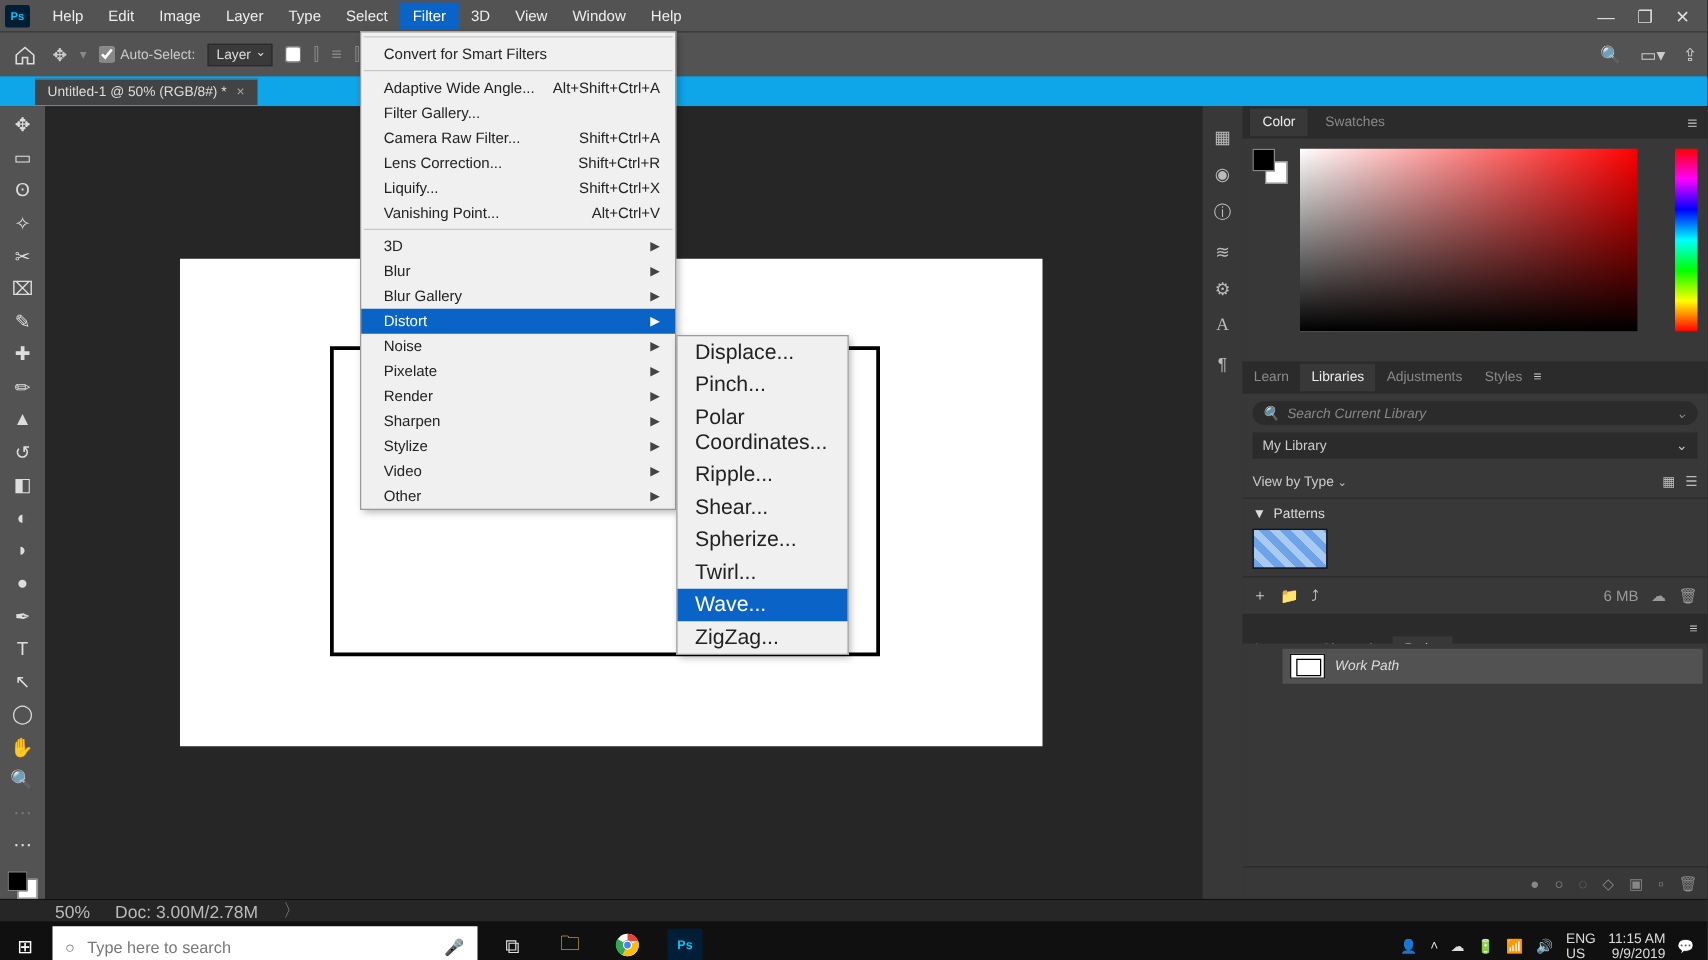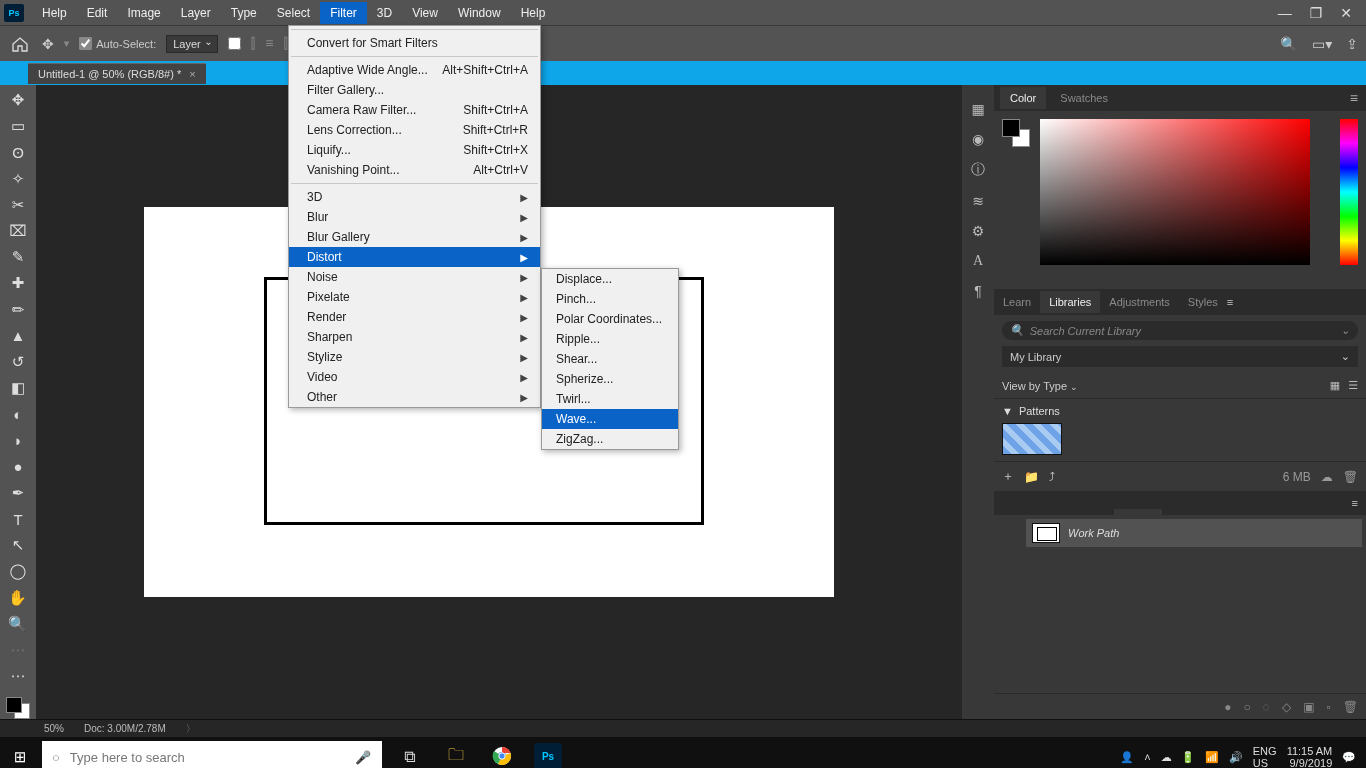--- a/index.html
+++ b/index.html
@@ -33,21 +33,21 @@
 .artboard { position: absolute; top: 122px; left: 108px; width: 690px; height: 390px; background: #fff; }
 .rect-path { position: absolute; top: 70px; left: 120px; width: 440px; height: 248px; border: 3px solid #000; }
 
 
 .filter-menu { position: absolute; top: 25px; left: 288px; width: 253px; background: #f0f0f0; border: 1px solid #9a9a9a; font-size: 12px; color: #222; z-index: 100; box-shadow: 2px 2px 6px rgba(0,0,0,.3);}
 .filter-menu .row { display: flex; justify-content: space-between; align-items: center; padding: 3px 12px 3px 18px; position: relative;}
 .filter-menu .row .arrow { font-size: 10px; color: #444; }
 .filter-menu .sep { height: 1px; background: #c8c8c8; margin: 3px 2px; }
 .filter-menu .row.highlight { background: #0a64c8; color: #fff; }
 .filter-menu .row.highlight .arrow { color: #fff; }
-.sub-menu { position: absolute; top: 268px; left: 541px; width: 138px; background: #f0f0f0; border: 1px solid #9a9a9a; font-size: 12px; color: #222; z-index: 101; box-shadow: 2px 2px 6px rgba(0,0,0,.3);}
+.sub-menu { position: absolute; top: 268px; left: 541px; width: 138px; background: #f0f0f0; border: 1px solid #9a9a9a; font-size: 17px; color: #222; z-index: 101; box-shadow: 2px 2px 6px rgba(0,0,0,.3);}
 .sub-menu .srow { padding: 3px 14px; }
 .sub-menu .srow.highlight { background: #0a64c8; color: #fff; }
 
 
 .mid-icons { width: 32px; background: #383838; display: flex; flex-direction: column; align-items: center; padding-top: 16px; gap: 14px; color: #bbb; font-size: 14px; }
 .right-panels { width: 372px; background: #383838; display: flex; flex-direction: column; }
 .panel-tabs { height: 26px; background: #2b2b2b; display: flex; align-items: center; padding-left: 6px; gap: 4px; font-size: 11px;}
 .panel-tabs .ptab { padding: 5px 10px; color: #8a8a8a; }
 .panel-tabs .ptab.active { background: #383838; color: #eee; }
 .panel-tabs .pmenu { margin-left: auto; padding: 0 8px; color: #aaa; font-size: 14px;}
@@ -73,21 +73,21 @@
 
 .layers-tabs { height: 24px; background: #2b2b2b; display: flex; align-items: center; font-size: 11px;}
 .layers-tabs .ptab { padding: 4px 10px; color: #8a8a8a; margin-top: 32px; }
 .layers-tabs .ptab.active { background: #383838; color: #eee; }
 .paths-body { flex: 1; background: #383838; padding: 4px; }
 .path-row { background: #525252; padding: 4px 6px; display: flex; align-items: center; gap: 8px; font-style: italic; font-size: 11px; color: #ddd; margin-left: 28px;}
 .path-thumb { width: 28px; height: 20px; background: #fff; border: 1px solid #111; position: relative;}
 .path-thumb::after { content:""; position:absolute; top:3px; left:4px; width:18px; height:12px; border:1px solid #000;}
 .paths-foot { height: 26px; display: flex; justify-content: flex-end; align-items: center; gap: 12px; padding: 0 8px; color: #888; font-size: 12px; border-top: 1px solid #2a2a2a;}
 
-.status-bar { height: 18px; background: #262626; border-top: 1px solid #111; display: flex; align-items: center; padding-left: 44px; font-size: 10px; color: #bbb; gap: 20px;}
+.status-bar { height: 18px; background: #262626; border-top: 1px solid #111; display: flex; align-items: center; padding-left: 44px; font-size: 14px; color: #bbb; gap: 20px;}
 .taskbar { height: 40px; background: #101010; display: flex; align-items: center; }
 .start { width: 40px; text-align: center; font-size: 15px; color: #fff; }
 .searchbox { flex: 0 0 340px; height: 32px; background: #fff; margin-left: 2px; display: flex; align-items: center; padding: 0 10px; color: #777; font-size: 13px; gap: 10px;}
 .searchbox .mic { margin-left: auto; color: #555; }
 .task-icons { display: flex; gap: 18px; padding: 0 14px; font-size: 16px; color: #ddd; align-items: center;}
 .task-app { width: 28px; height: 28px; display:flex; align-items:center; justify-content:center; font-size: 16px;}
 .task-app.ps { background:#001e36; color:#00c8ff; font-size:10px; font-weight:bold; border-bottom:2px solid #76b9ed; border-radius: 2px;}
 .task-app.folder { color: #ffcf4b; border-bottom: 2px solid #76b9ed;}
 .task-app.chrome { border-bottom: 2px solid #76b9ed;}
 .task-app.taskview { color: #ddd;}

